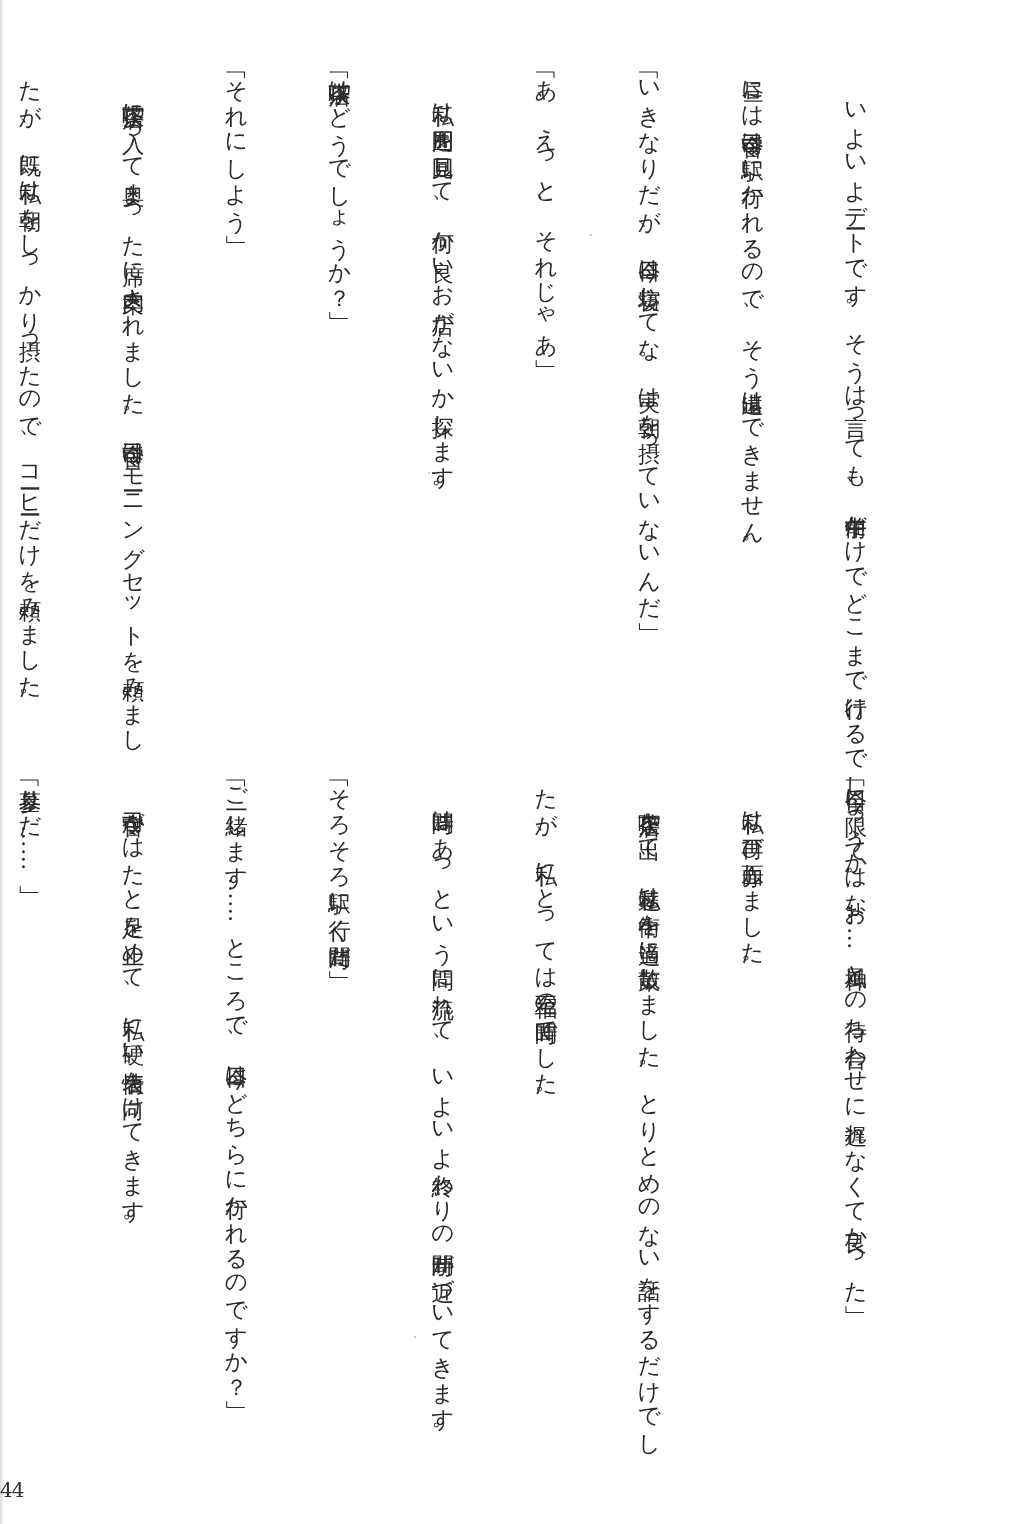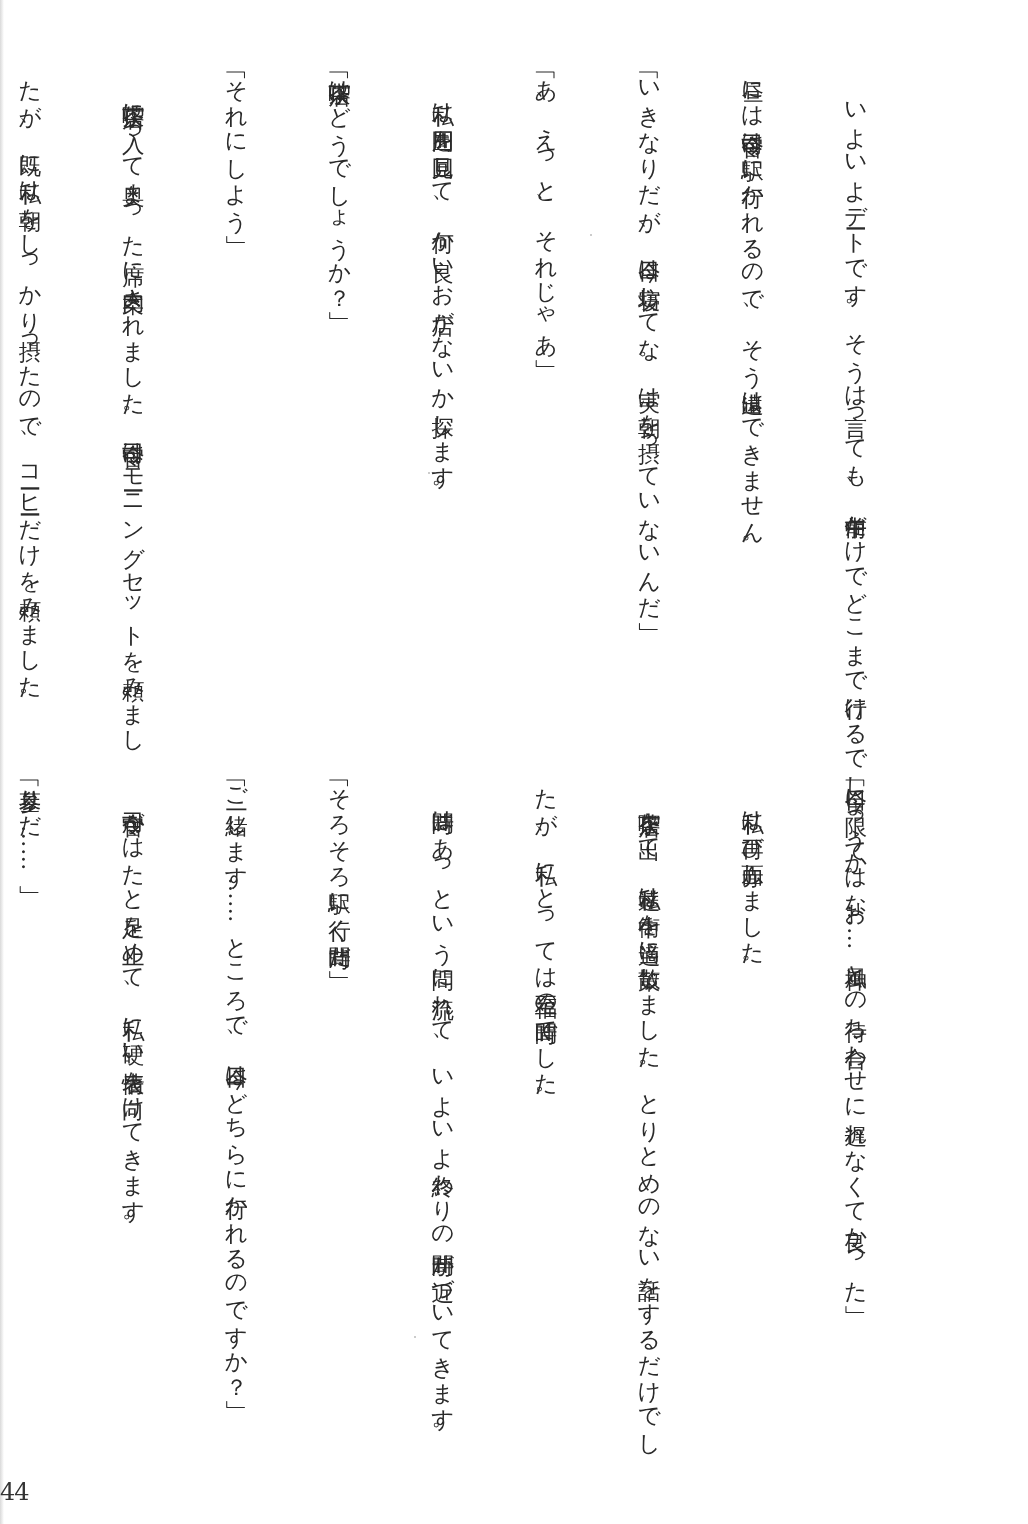--- a/index.html
+++ b/index.html
@@ -48,21 +48,21 @@
       height: 700px;
     }
     .line {
       display: block;
     }
     .page-number {
       position: absolute;
       left: 0px;
       top: 1478px;
       font-family: "DejaVu Serif", "Liberation Serif", serif;
-      font-size: 24px;
+      font-size: 20px;
       color: #333333;
       letter-spacing: -1px;
     }
     .speck {
       position: absolute;
       width: 2px; height: 2px;
       background: #bbbbbb;
       border-radius: 1px;
     }
   </style>

